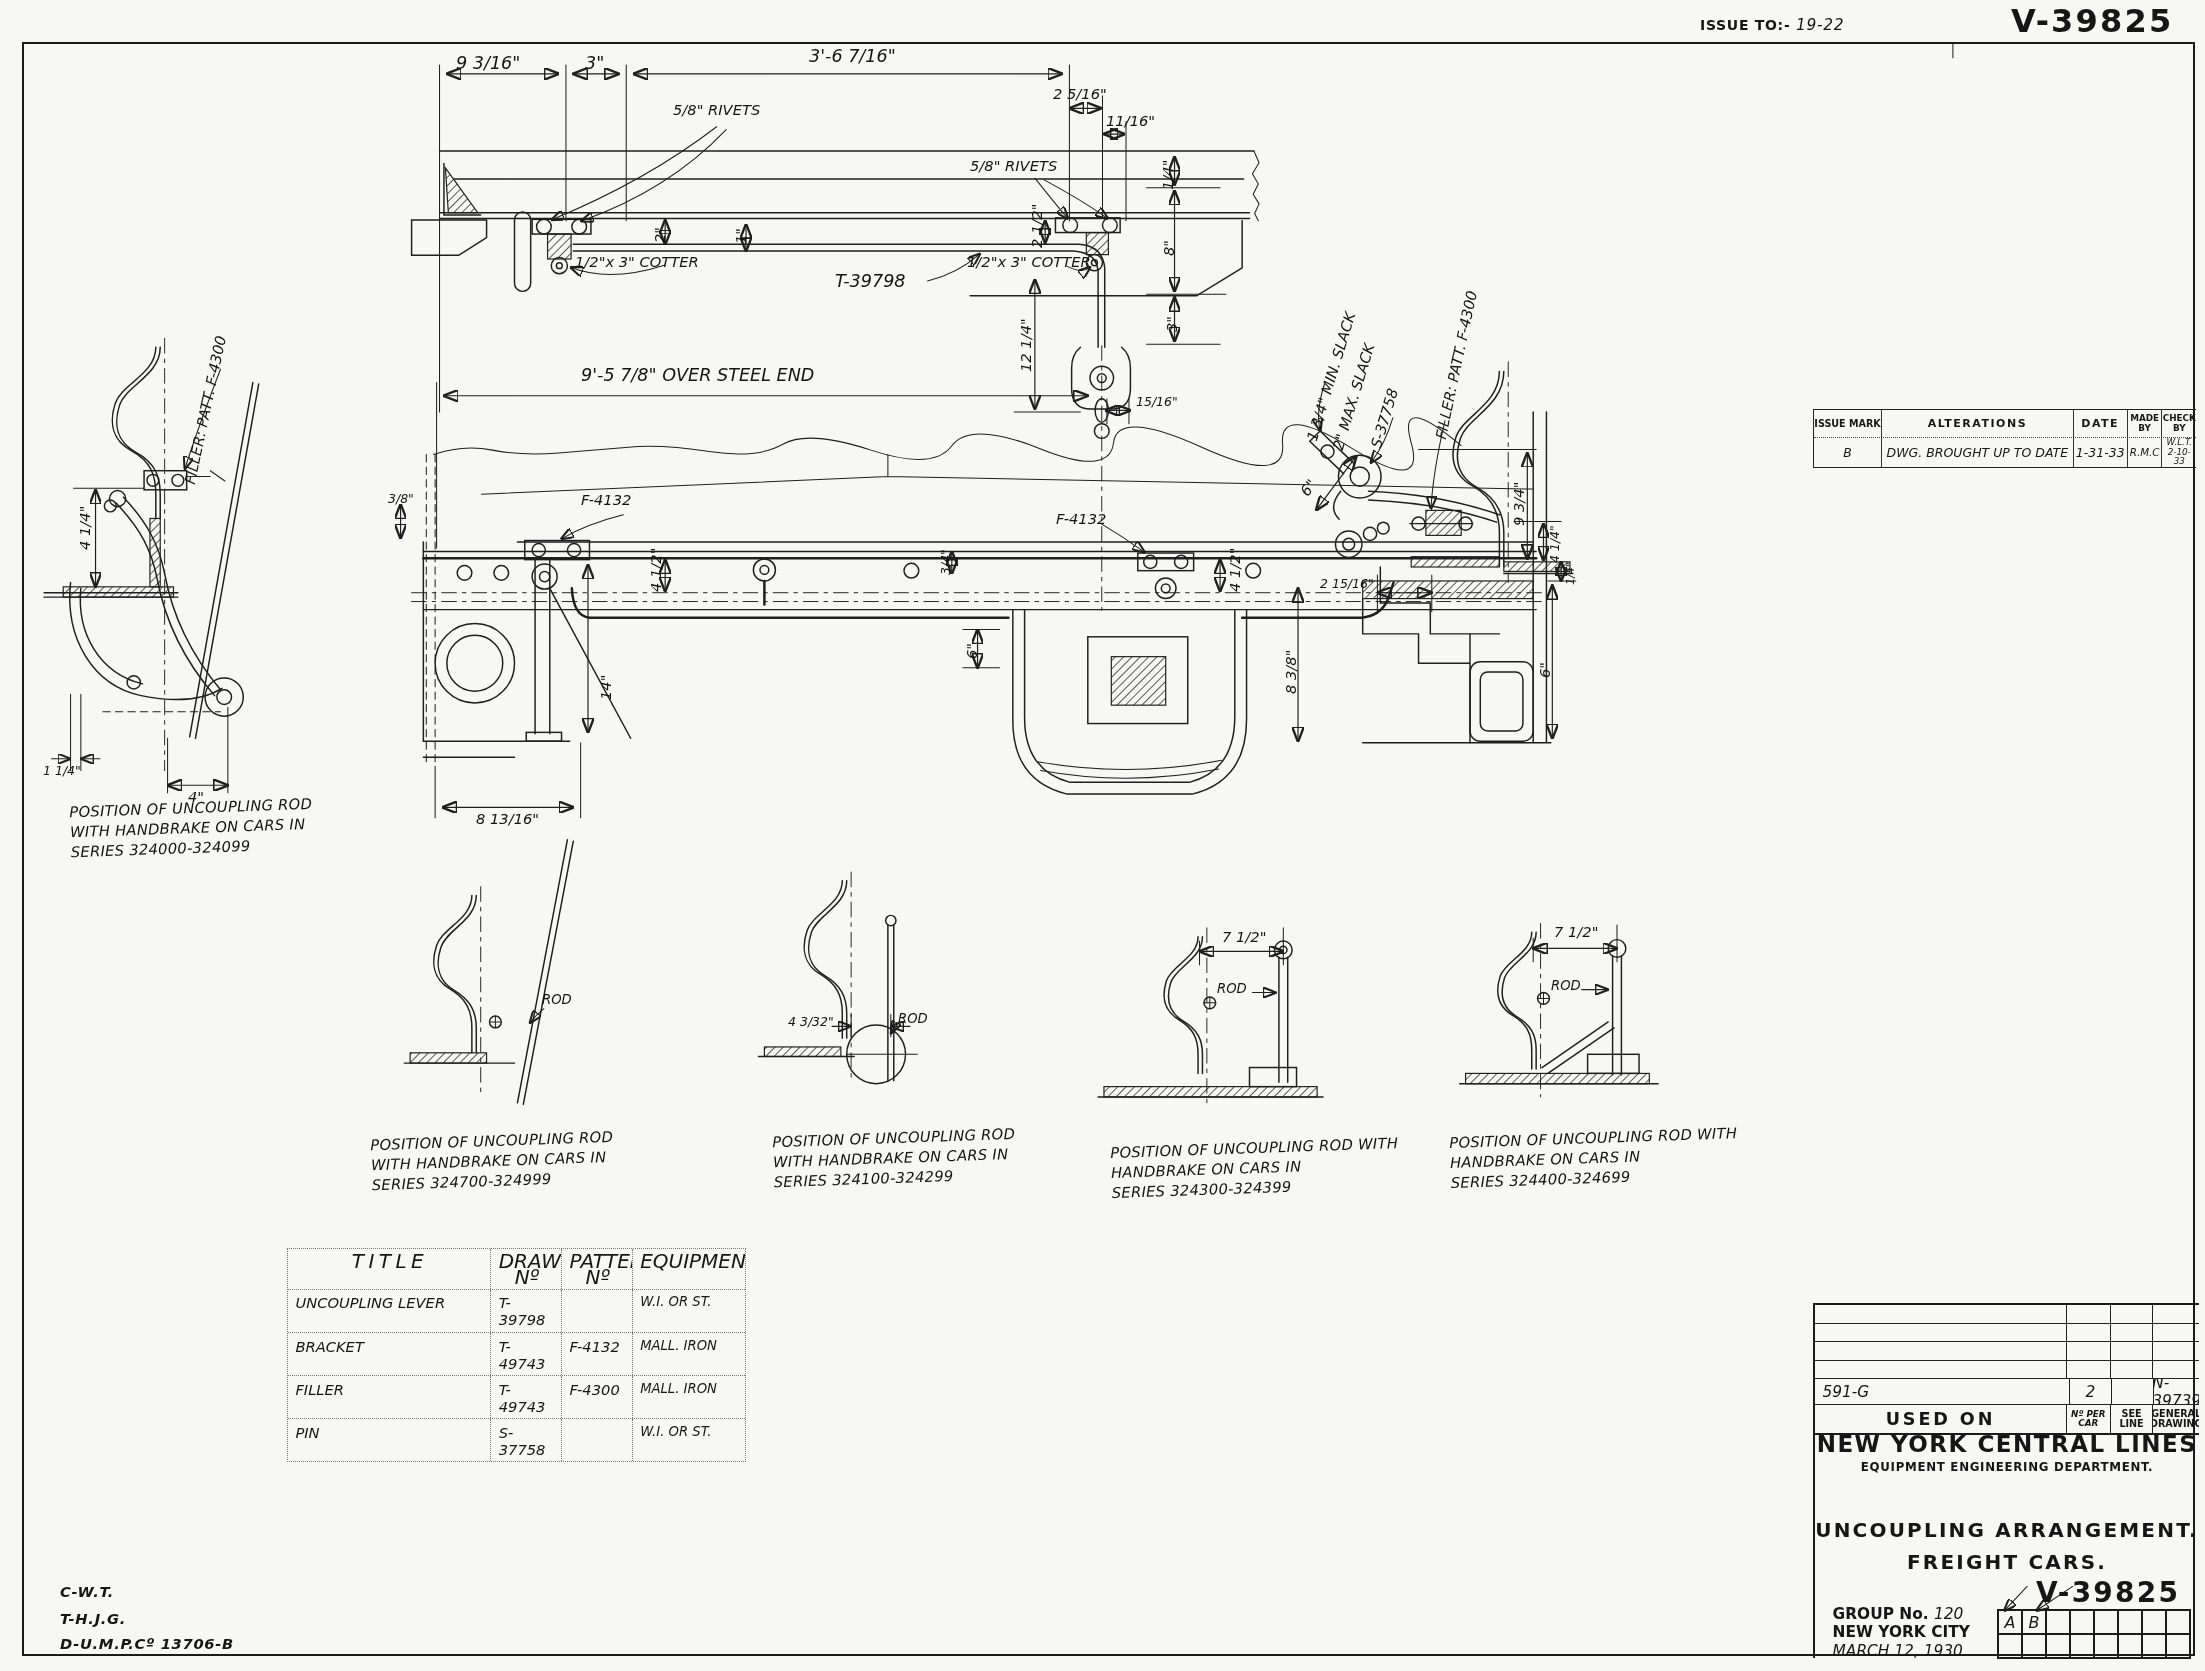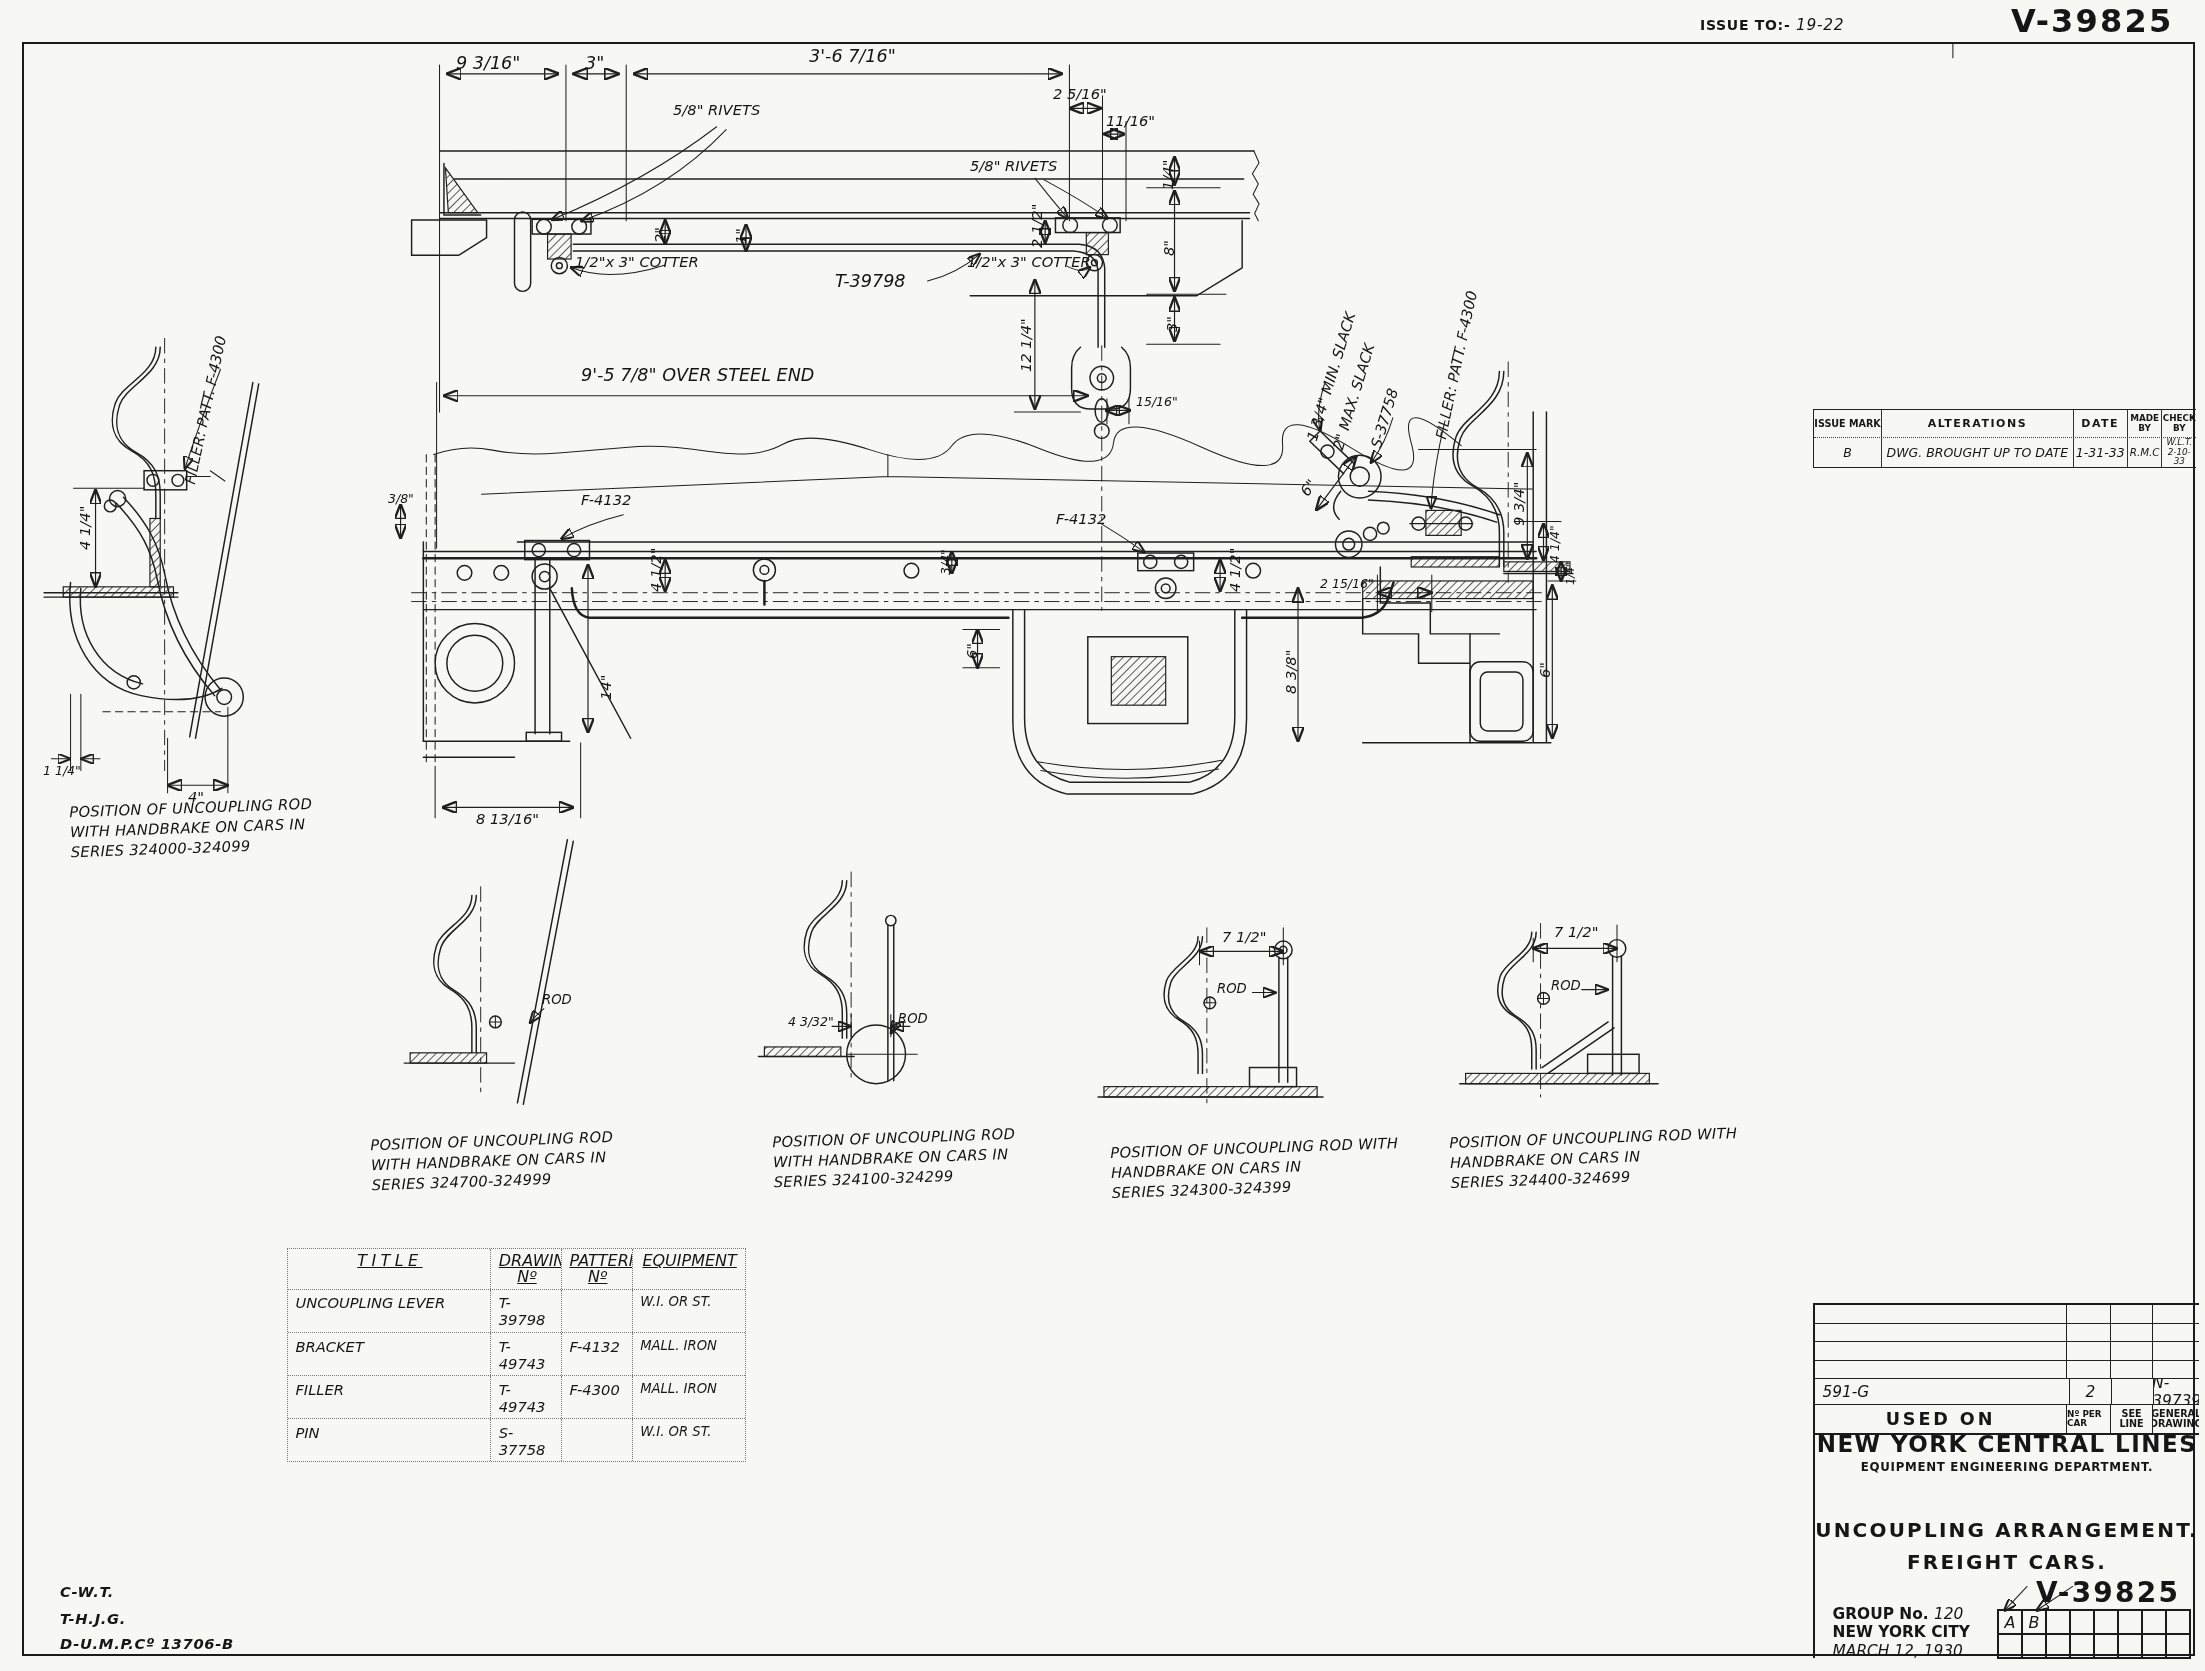--- a/index.html
+++ b/index.html
@@ -34,33 +34,33 @@
   .altHd{font-weight:bold;letter-spacing:1.5px;}
   .altIt{font-style:italic;font-size:12.5px;}
   
   .pTbl{position:absolute;left:287px;top:1248px;width:457px;border:0.7px dotted #777;font:italic 14.7px "DejaVu Sans",sans-serif;}
   .pRow{display:flex;border-bottom:0.7px dotted #777;}
   .pRow:last-child{border-bottom:none;}
   .pC{border-right:0.7px dotted #777;padding:4.4px 5.9px 3.7px 7.4px;overflow:hidden;}
   .pC:last-child{border-right:none;}
   .pw1{width:191px}.pw2{width:57px}.pw3{width:57px}.pw4{width:100px;font-size:13.2px;}
   .pHd{text-align:center;line-height:16px;}
-  .pHd .pC{font-size:16px;text-decoration:underline;}
+  .pHd .pC{font-size:20px;}
   
   .tb{position:absolute;left:1813px;top:1303px;width:384px;height:353px;border-left:2.2px solid #1b1b1b;border-top:2.2px solid #1b1b1b;}
   .uoTbl{position:absolute;left:0;top:0;width:384px;}
   .uoRow{display:flex;border-bottom:1.5px solid #222;}
   .uoC{border-right:1.5px solid #222;display:flex;align-items:center;justify-content:center;overflow:hidden;}
   .uoC:last-child{border-right:none;}
   .uw1{width:253px}.uw2{width:43px}.uw3{width:42px}.uw4{width:46px}
   .uoEmpty{height:17.6px;}
   .uo591{height:25px;font:italic 15.4px "DejaVu Sans",sans-serif;}
   .uoHd{height:28px;border-bottom:2.2px solid #1b1b1b;font-weight:bold;}
   .uoHd .uw1{font-size:17.6px;letter-spacing:2.9px;}
-  .sm2{font-size:8.8px;line-height:9.6px;text-align:left;font-weight:bold;}
+  .sm2{font-size:8.8px;line-height:9.6px;text-align:center;font-style:italic;font-weight:bold;}
   .sm3{font-size:9.6px;line-height:10.3px;text-align:center;font-weight:bold;}
   .company{position:absolute;left:0;top:126px;width:384px;text-align:center;}
   .coName{font-weight:bold;font-size:23px;letter-spacing:1.5px;}
   .coDept{font-weight:bold;font-size:11.8px;letter-spacing:0.7px;margin-top:2.9px;}
   .dTitle{position:absolute;left:0;top:209px;width:384px;text-align:center;font-weight:bold;font-size:20px;letter-spacing:2.2px;line-height:32px;}
   .vnumTb{position:absolute;left:221px;top:271px;font-weight:bold;font-size:28px;letter-spacing:2.2px;}
   .tbGroup{position:absolute;left:17.6px;top:300px;font-weight:bold;font-size:15.4px;line-height:18.4px;}
   .tbGroup .it{font-weight:normal;font-style:italic;}
   .revGrid{position:absolute;left:182px;top:304px;display:grid;grid-template-columns:repeat(8,24px);grid-template-rows:24px 24px;border:1.5px solid #1b1b1b;}
   .revCell{border:0.7px solid #1b1b1b;display:flex;align-items:center;justify-content:center;font:italic 16px "DejaVu Sans",sans-serif;}

